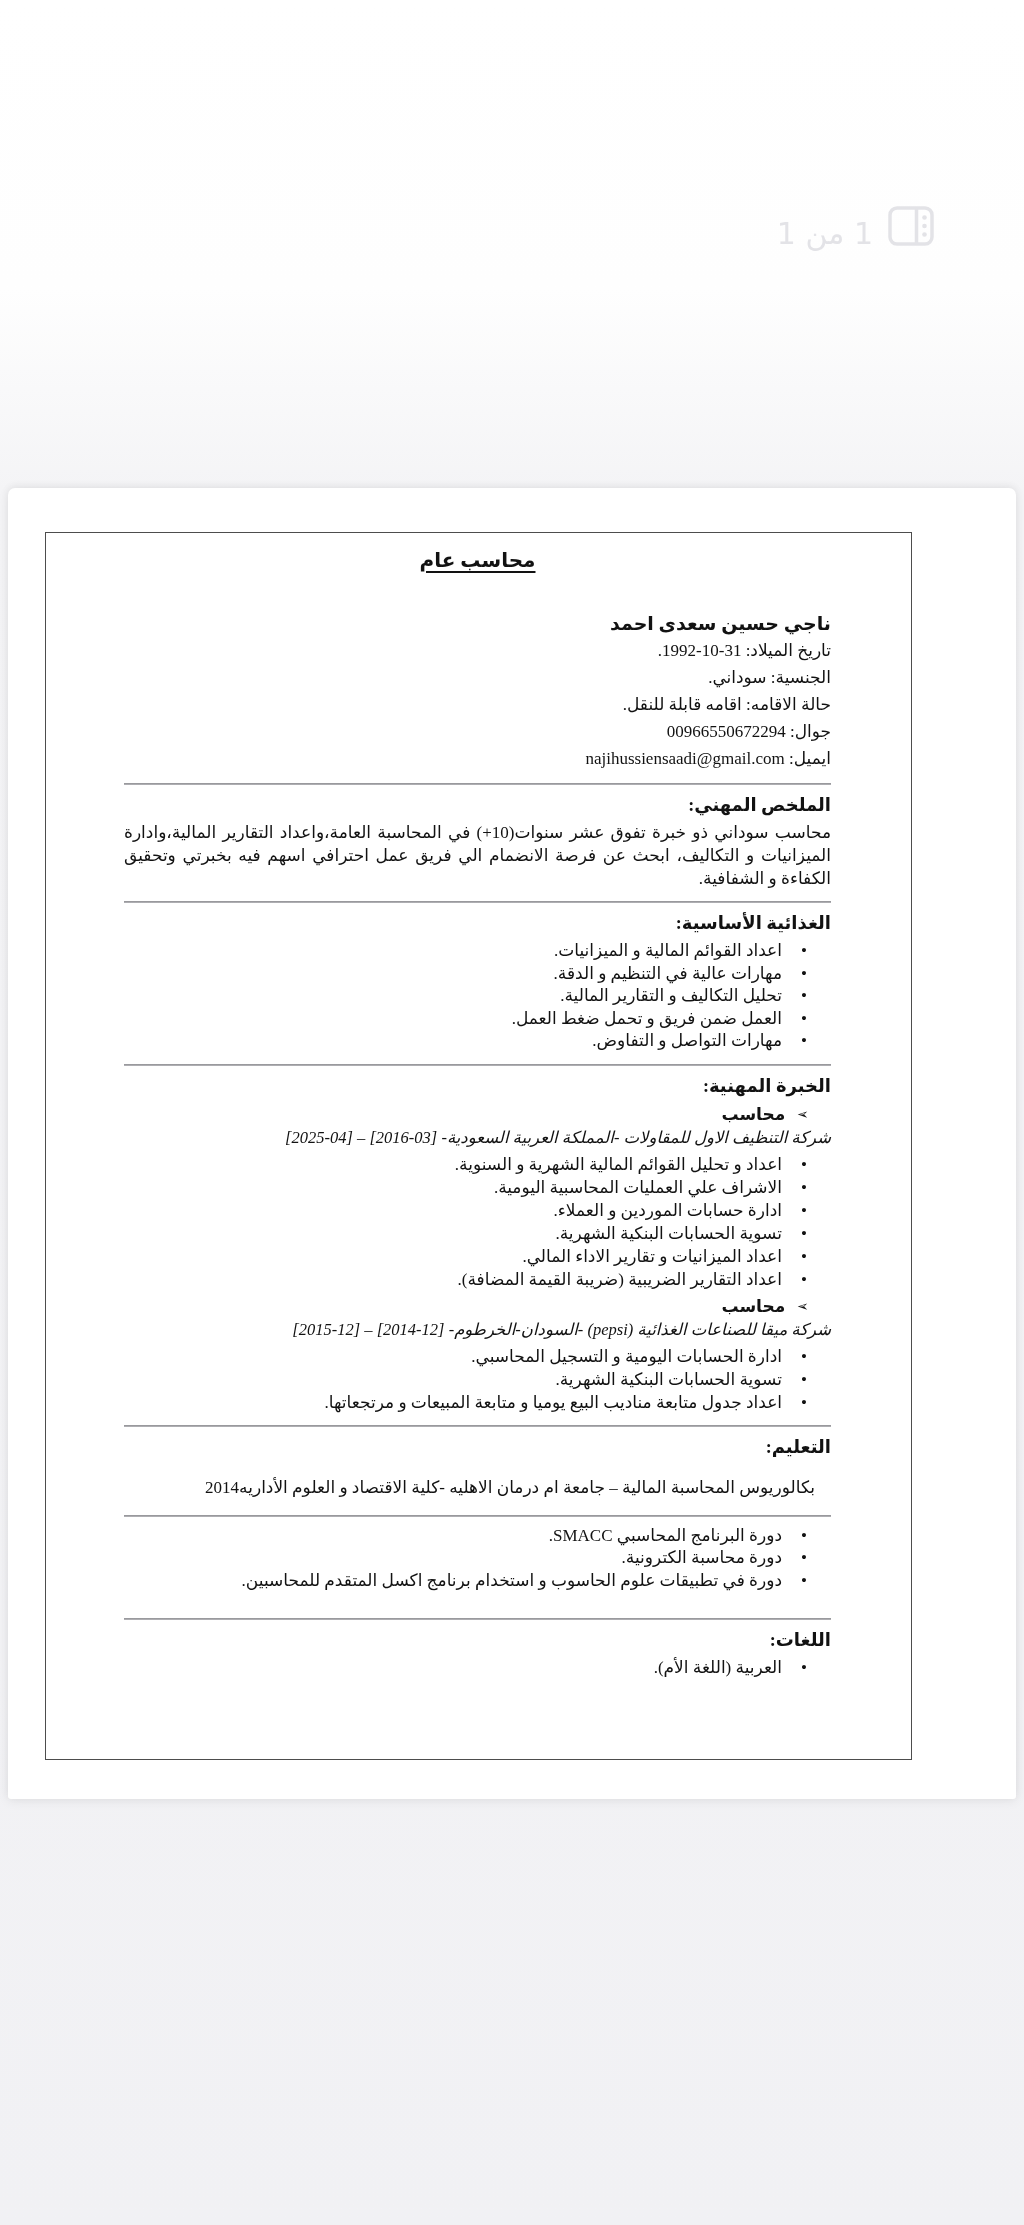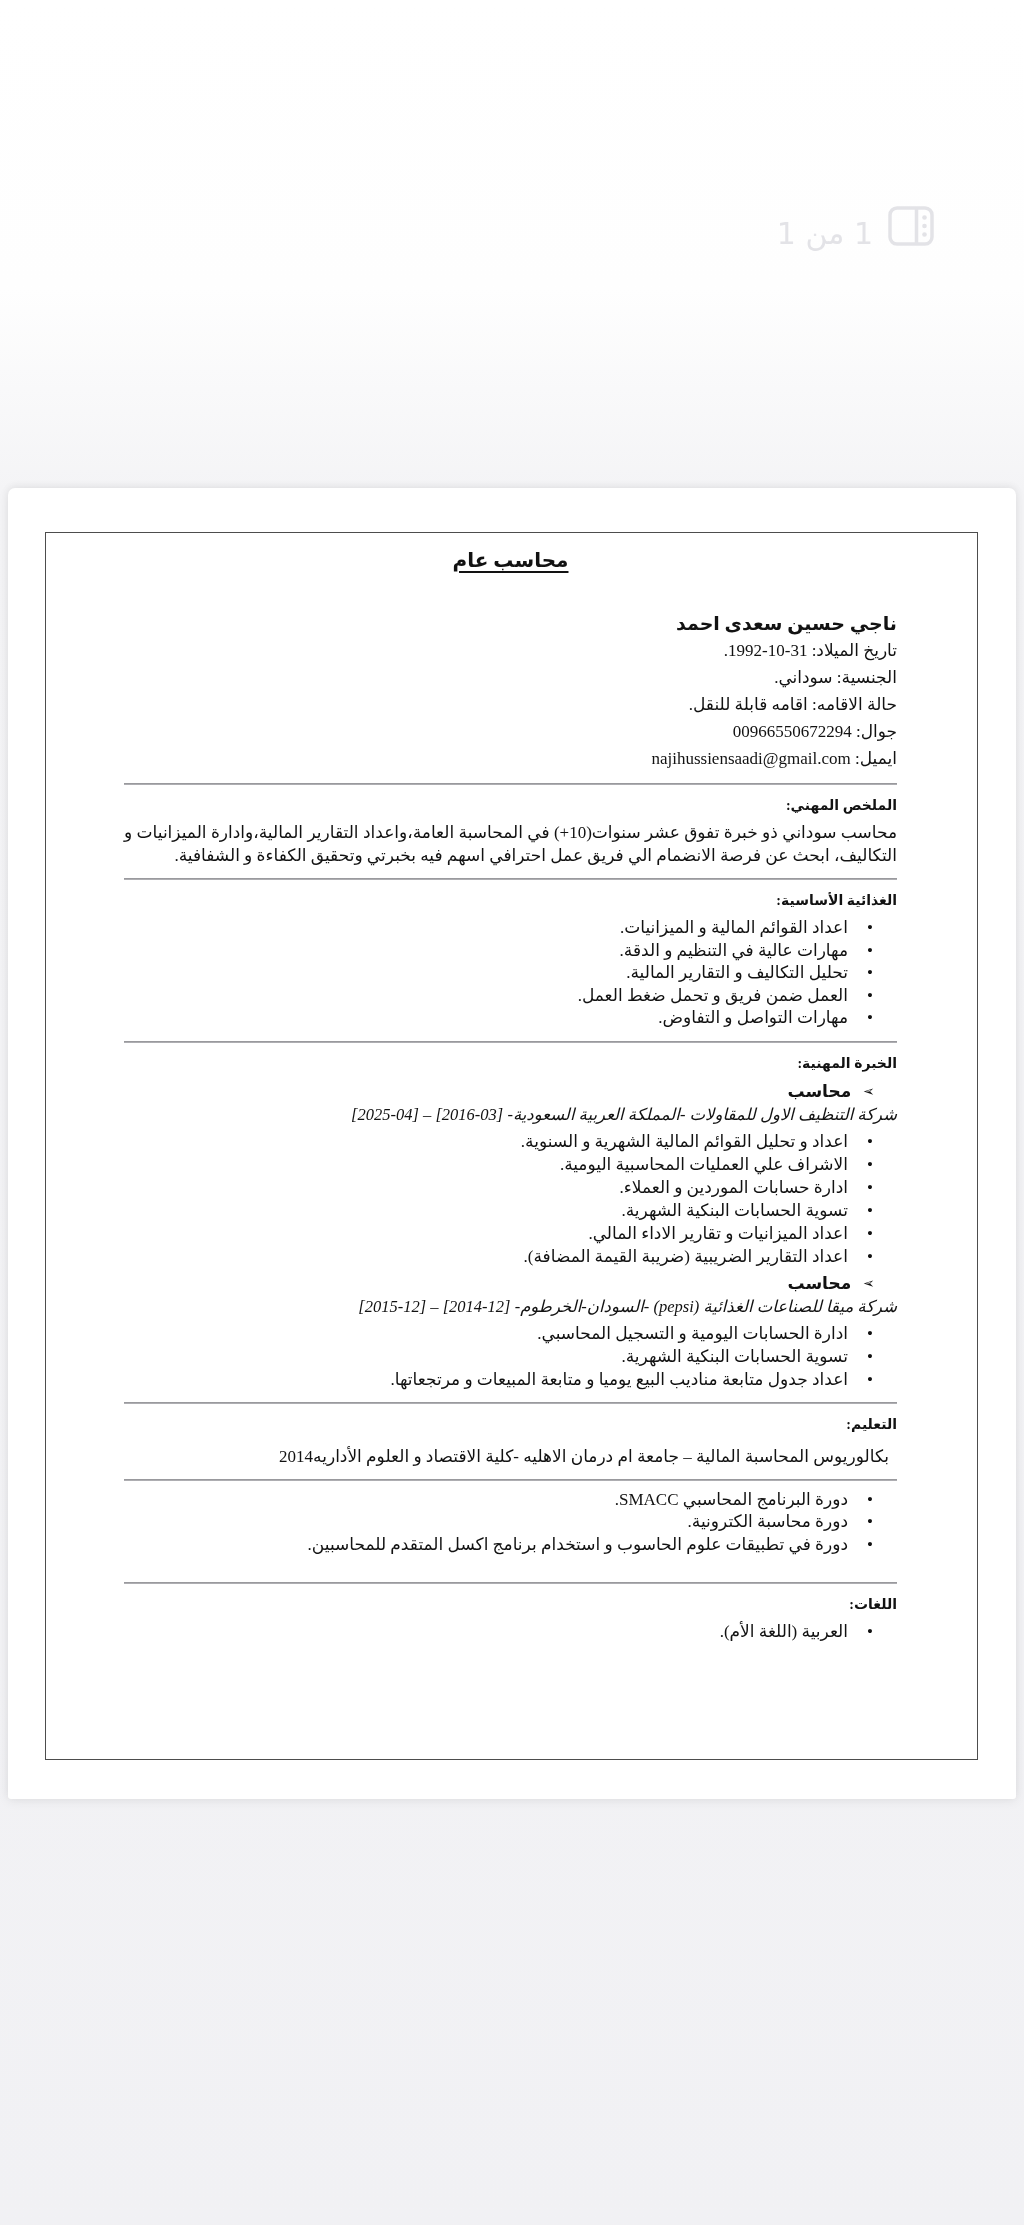--- a/index.html
+++ b/index.html
@@ -19,56 +19,56 @@
     font-family:"DejaVu Sans","Liberation Sans",sans-serif;
     font-size:30px;direction:rtl;letter-spacing:1px;margin-top:16px;
   }
   
   .sheet{
     position:absolute;left:8px;top:488px;width:1008px;height:1311px;
     background:#ffffff;border-radius:7px 7px 3px 3px;
     box-shadow:0 -2px 8px rgba(0,0,0,.05),0 2px 12px rgba(0,0,0,.07);
   }
   .frame{
-    position:absolute;left:37px;top:44px;width:933px;height:1228px;
+    position:absolute;left:37px;top:44px;width:867px;height:1228px;
     border:1.5px solid #4d4d4d;box-sizing:border-box;
   }
   .content{
     direction:rtl;text-align:right;
     padding:12px 80px 0 78px;
     font-size:17px;line-height:23px;
   }
   .doc-title{
     text-align:center;font-weight:bold;font-size:20px;line-height:26px;
     text-decoration:underline;text-underline-offset:4px;margin:2px 0 0 0;
   }
   .personal{margin-top:37px;line-height:27px;}
   .personal .name{font-weight:bold;font-size:19px;}
   .sep{
     height:2px;margin:11px 0 8px 0;
     background:linear-gradient(180deg,#8f8f93,#b8b8bc);
   }
   .sep.gap{margin-top:26px;}
-  .heading{font-weight:bold;font-size:14px;line-height:25px;margin:0 0 3px 0;}
+  .heading{font-weight:bold;font-size:18px;line-height:25px;margin:0 0 3px 0;}
   .summary-text{margin:0;text-align:justify;line-height:23px;}
   ul.bullets{list-style:none;margin:4px 0 0 0;padding:0;line-height:22.5px;}
   ul.bullets li{position:relative;padding-right:49px;}
   ul.bullets li::before{
     content:"•";position:absolute;right:24px;top:0;
     font-size:17px;
   }
   .exp-bullets{line-height:23px !important;}
   .job-role{font-weight:bold;margin-top:4px;line-height:23px;padding-right:22px;}
   .arrow-icon{
     display:inline-block;transform:scaleX(-1);
     font-size:14px;margin-left:12px;vertical-align:1px;
     font-family:"DejaVu Sans",sans-serif;font-weight:normal;
   }
   .company{font-style:italic;font-size:16.5px;line-height:23px;margin:0 0 4px 0;}
-  .edu-line{margin:8px;line-height:23px;}
+  .edu-line{margin:16px;line-height:23px;}
 </style>
 </head>
 <body>
 
 <div class="page-indicator">
   <span class="label">1 من 1</span>
   <span style="display:inline-flex;">
     <svg width="46" height="40" viewBox="0 0 46 40">
       <rect x="2" y="2" width="42" height="36" rx="7" fill="none" stroke="#e3e3e7" stroke-width="3.5"></rect>
       <line x1="28.5" y1="2" x2="28.5" y2="38" stroke="#e3e3e7" stroke-width="3.5"></line>

